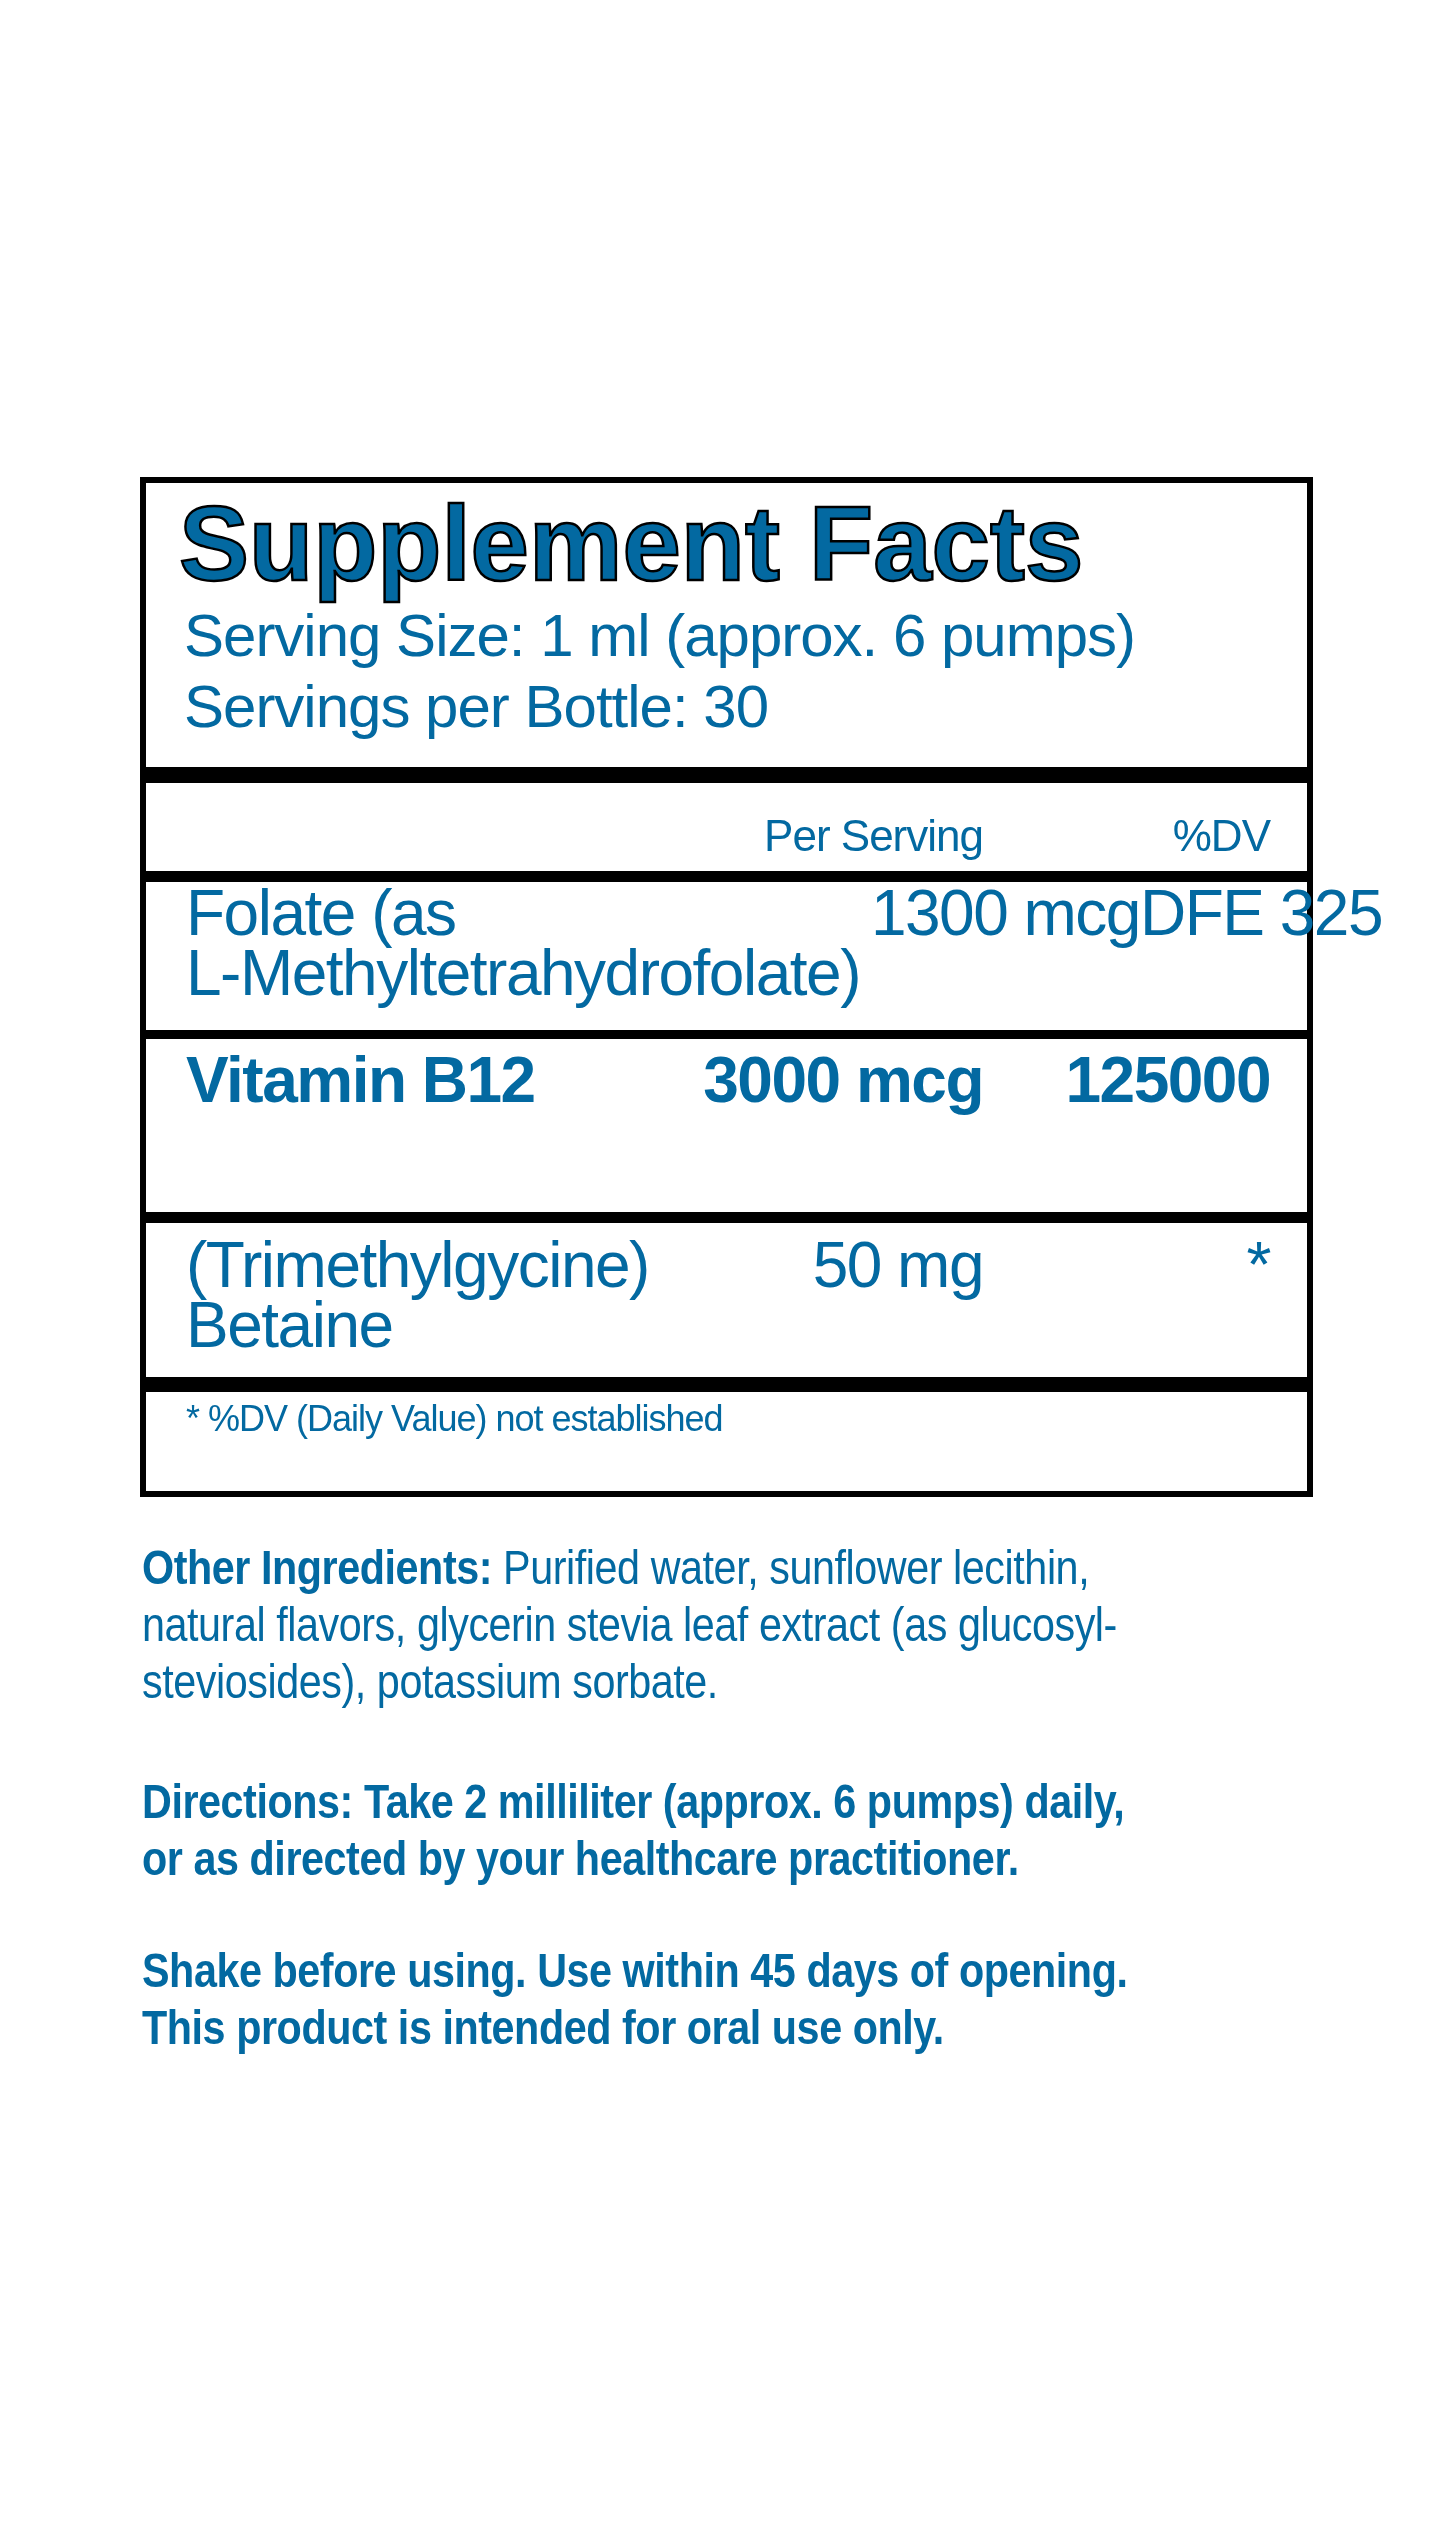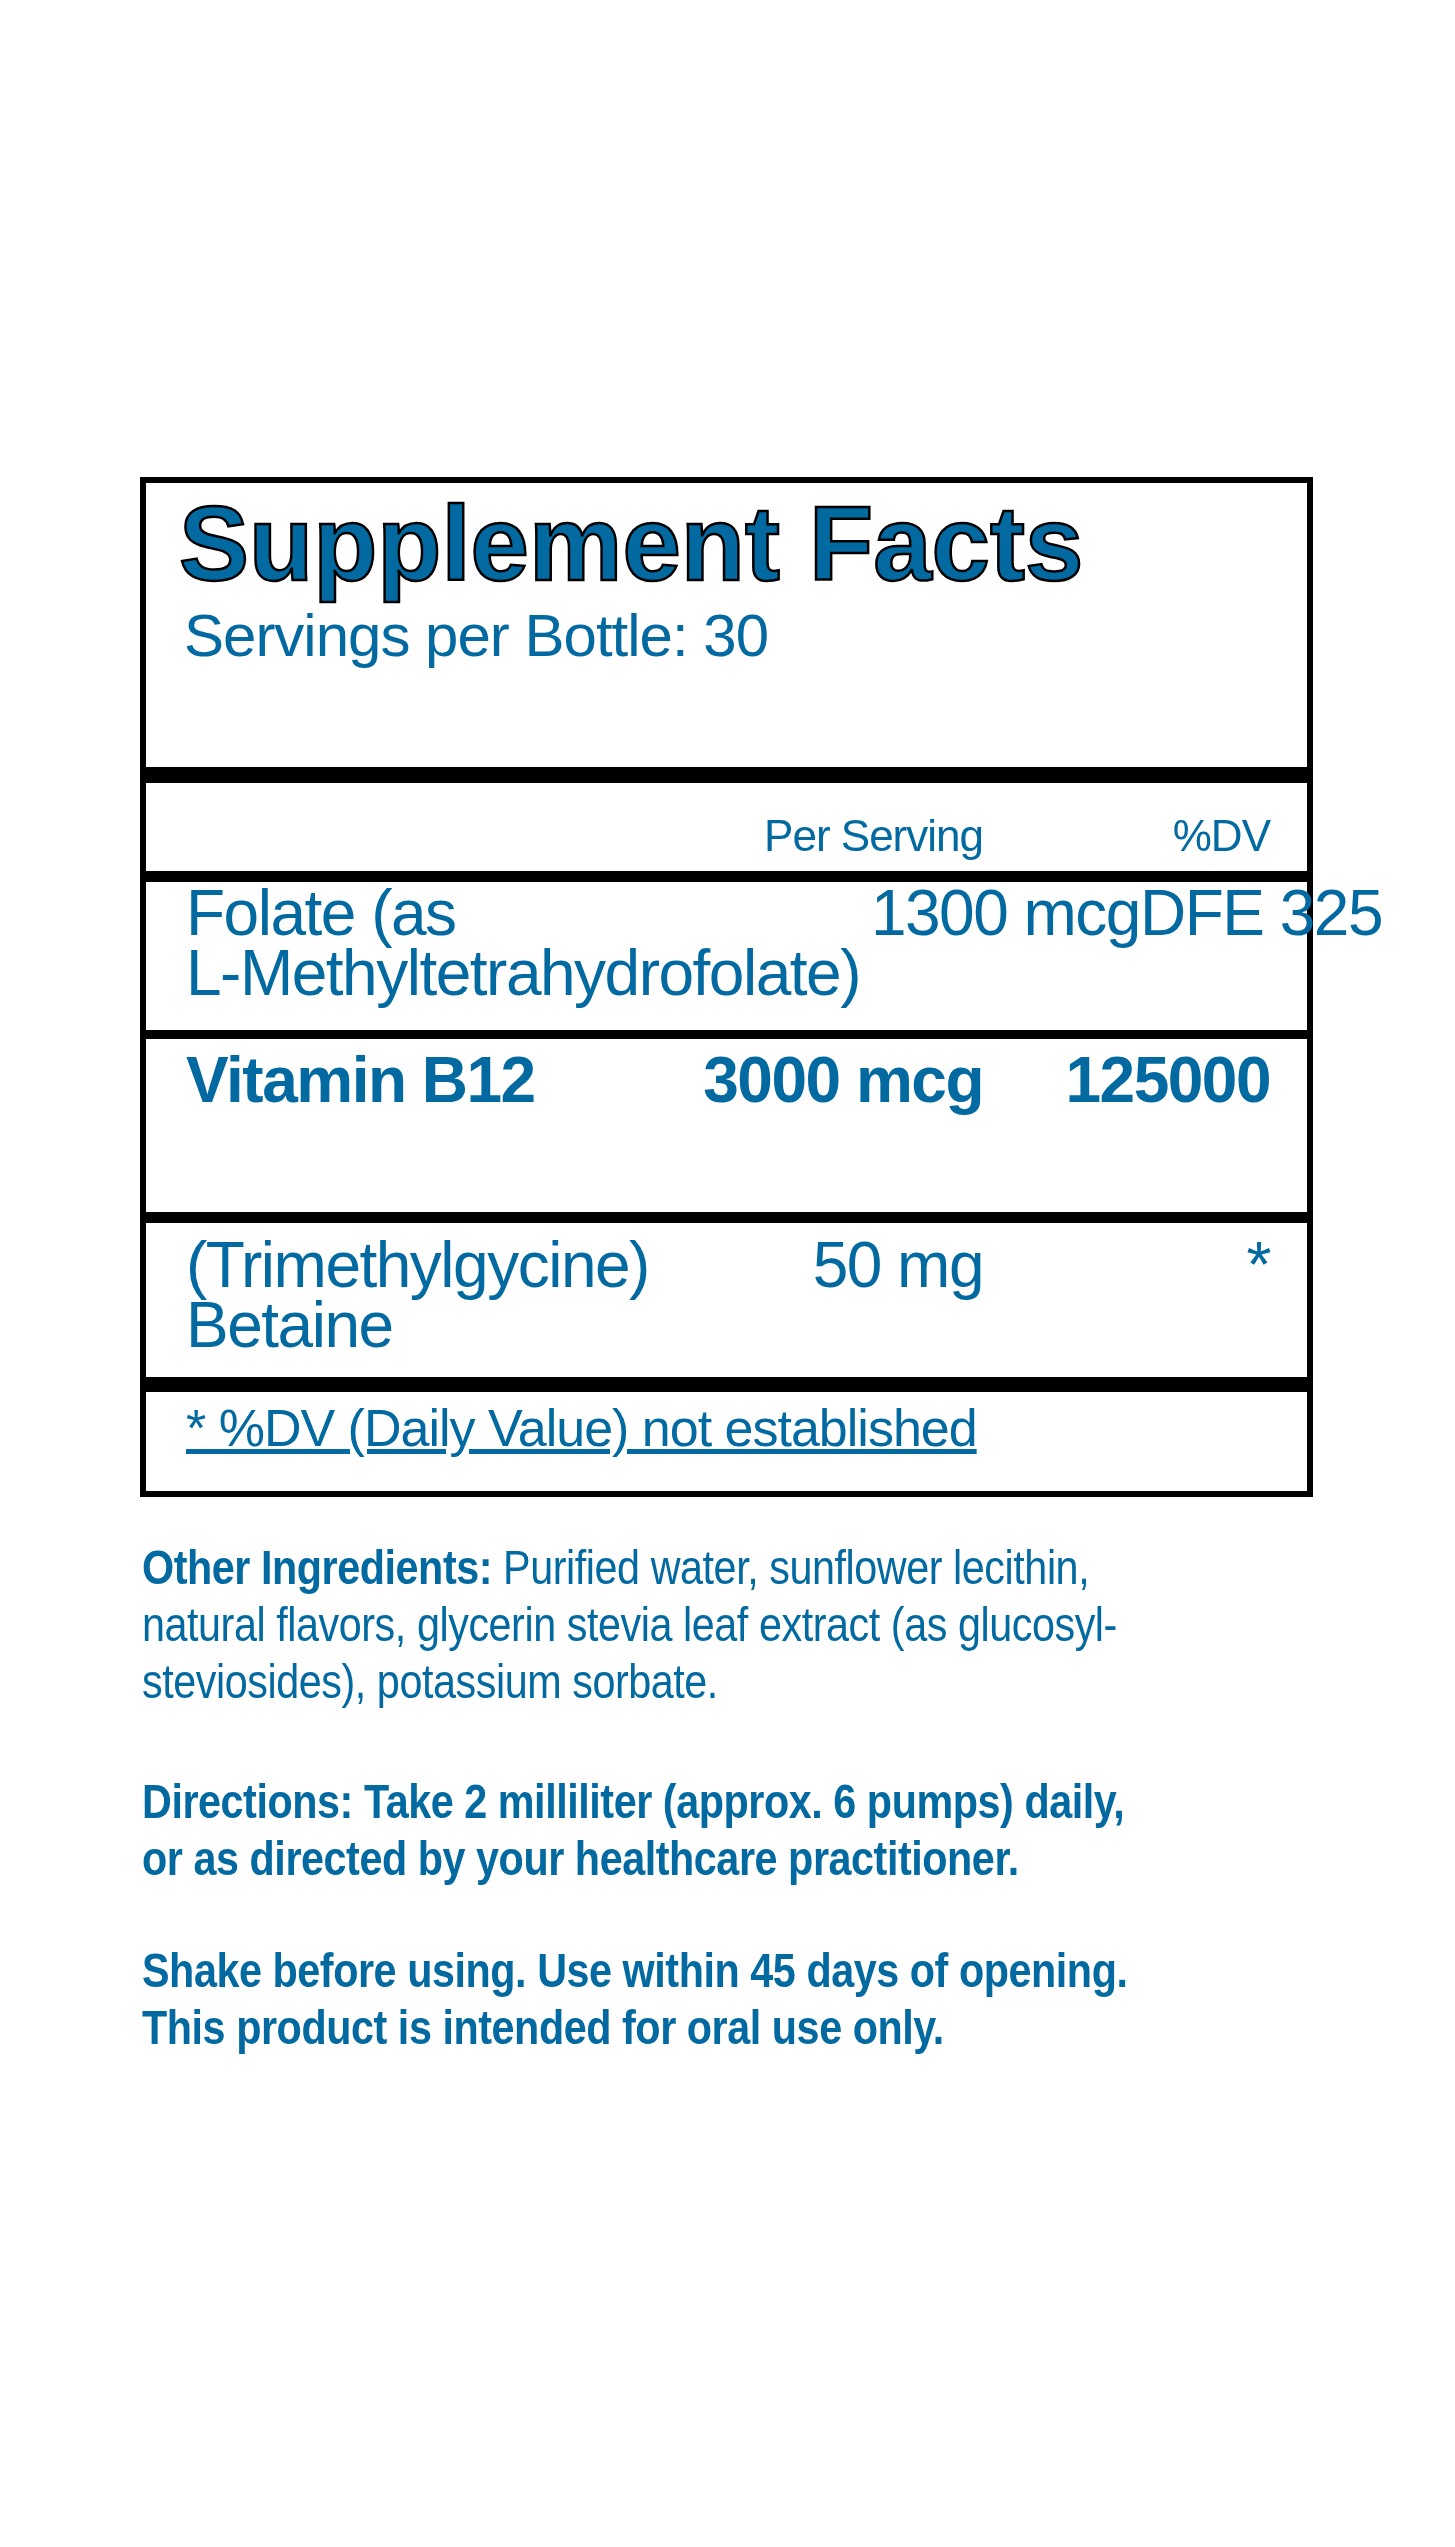--- a/index.html
+++ b/index.html
@@ -45,21 +45,21 @@
   .row-b12    { top:567px;font-weight:bold; }
   .row-betaine { top:752px; }
 
   .col-name { flex:0 0 517px; white-space:nowrap; overflow:visible; }
   .col-name span { display:block; }
   .col-amt  { flex:0 0 280px; text-align:right; white-space:nowrap; }
   .col-dv   { flex:1 1 auto;  text-align:right; white-space:nowrap; }
 
   .footnote {
     position:absolute; left:40px; top:915px;
-    font-size:52px; letter-spacing:-1px; white-space:nowrap;text-decoration:underline;
+    font-size:36px; letter-spacing:-1px; white-space:nowrap;
   }
 
   
   .para {
     position:absolute; left:142px; margin:0;
     font-size:48px; line-height:57px; letter-spacing:-0.5px;
     transform:scaleX(0.86); transform-origin:left top; white-space:nowrap;
   }
   .para .pline { display:block; }
   .para-other      { top:1539px; font-weight:normal; }
@@ -70,20 +70,21 @@
 </head>
 <body>
 
 <div class="canvas">
 
   <section class="facts-box">
 
     <h1 class="panel-title">Supplement Facts</h1>
 
     <div class="serving-info">
+      <div>Serving Size: 1 ml (approx. 6 pumps)</div>
       <div>Servings per Bottle: 30</div>
     </div>
 
     <div class="bar bar-1"></div>
 
     <div class="thead">
       <div class="col-name"></div>
       <div class="col-amt">Per Serving</div>
       <div class="col-dv">%DV</div>
     </div>

